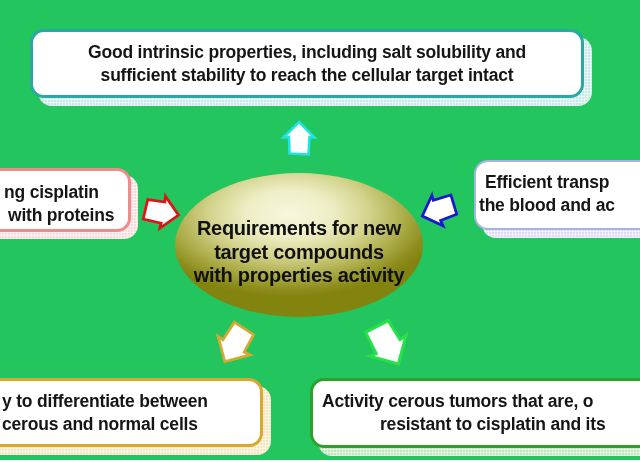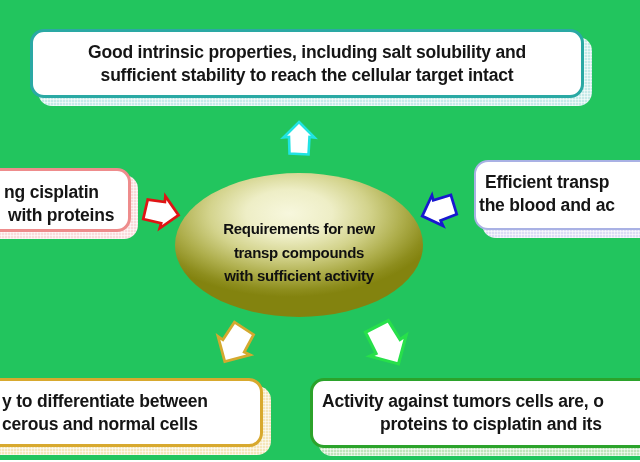--- a/index.html
+++ b/index.html
@@ -36,21 +36,21 @@
   .sh-br{left:318px;top:386px;width:390px;height:70px;background-color:#c0e4bc;}
   .bx-br{left:310px;top:378px;width:390px;height:70px;border:3px solid #2ba32b;}
   
   .ellipse{
     position:absolute;left:175px;top:173px;width:248px;height:144px;border-radius:50%;
     background:radial-gradient(ellipse 62% 58% at 46% 28%,
       #f7f7dd 0%, #eeeec6 28%, #d3d38c 52%, #aeae4c 74%, #8d8d1d 92%, #83830f 100%);
   }
   .ellipse-text{
     position:absolute;left:175px;top:217px;width:248px;text-align:center;
-    font-weight:bold;font-size:15px;line-height:23.5px;color:#101010;letter-spacing:-0.3px;
+    font-weight:bold;font-size:20px;line-height:23.5px;color:#101010;letter-spacing:-0.3px;
   }
   .arrow{position:absolute;overflow:visible;}
 </style>
 </head>
 <body>
 
 <div id="stage">
 
   <div class="shadow sh-top"></div>
   <div class="shadow sh-left"></div>
@@ -69,28 +69,28 @@
 
   <div class="box bx-right"></div>
   <div class="txt" style="left:485px;top:171px;">Efficient transp</div>
   <div class="txt" style="left:479px;top:194px;text-align:center;">the blood and ac</div>
 
   <div class="box bx-bl"></div>
   <div class="txt" style="left:2px;top:413px;">cerous and normal cells</div>
   <div class="txt" style="left:2px;top:390px;">y to differentiate between</div>
 
   <div class="box bx-br"></div>
-  <div class="txt" style="left:322px;top:390px;">Activity against tumors cells are, o</div>
-  <div class="txt" style="left:380px;top:413px;">proteins to cisplatin and its</div>
+  <div class="txt" style="left:322px;top:390px;">Activity cerous tumors that are, o</div>
+  <div class="txt" style="left:380px;top:413px;">resistant to cisplatin and its</div>
 
   <div class="ellipse"></div>
   <div class="ellipse-text">
     <div>Requirements for new</div>
-    <div>transp compounds</div>
-    <div>with sufficient activity</div>
+    <div>target compounds</div>
+    <div>with properties activity</div>
   </div>
 
   <svg class="arrow" style="left:279px;top:119px;transform:rotate(0deg);" width="40" height="40" viewBox="0 0 40 40">
     <polygon fill="#ffffff" stroke-width="2.6" stroke-linejoin="miter" points="20,3 35.5,18.5 30.5,18 29.5,35.5 10.5,34.5 10,18 4.5,18.5" stroke="#21e3e3"></polygon>
   </svg>
 
   <svg class="arrow" style="left:140px;top:191px;transform:rotate(100deg);" width="42" height="42" viewBox="0 0 40 40">
     <polygon fill="#ffffff" stroke-width="2.6" stroke-linejoin="miter" points="20,3 35.5,18.5 30.5,18 29.5,35.5 10.5,34.5 10,18 4.5,18.5" stroke="#e01414"></polygon>
   </svg>
 

